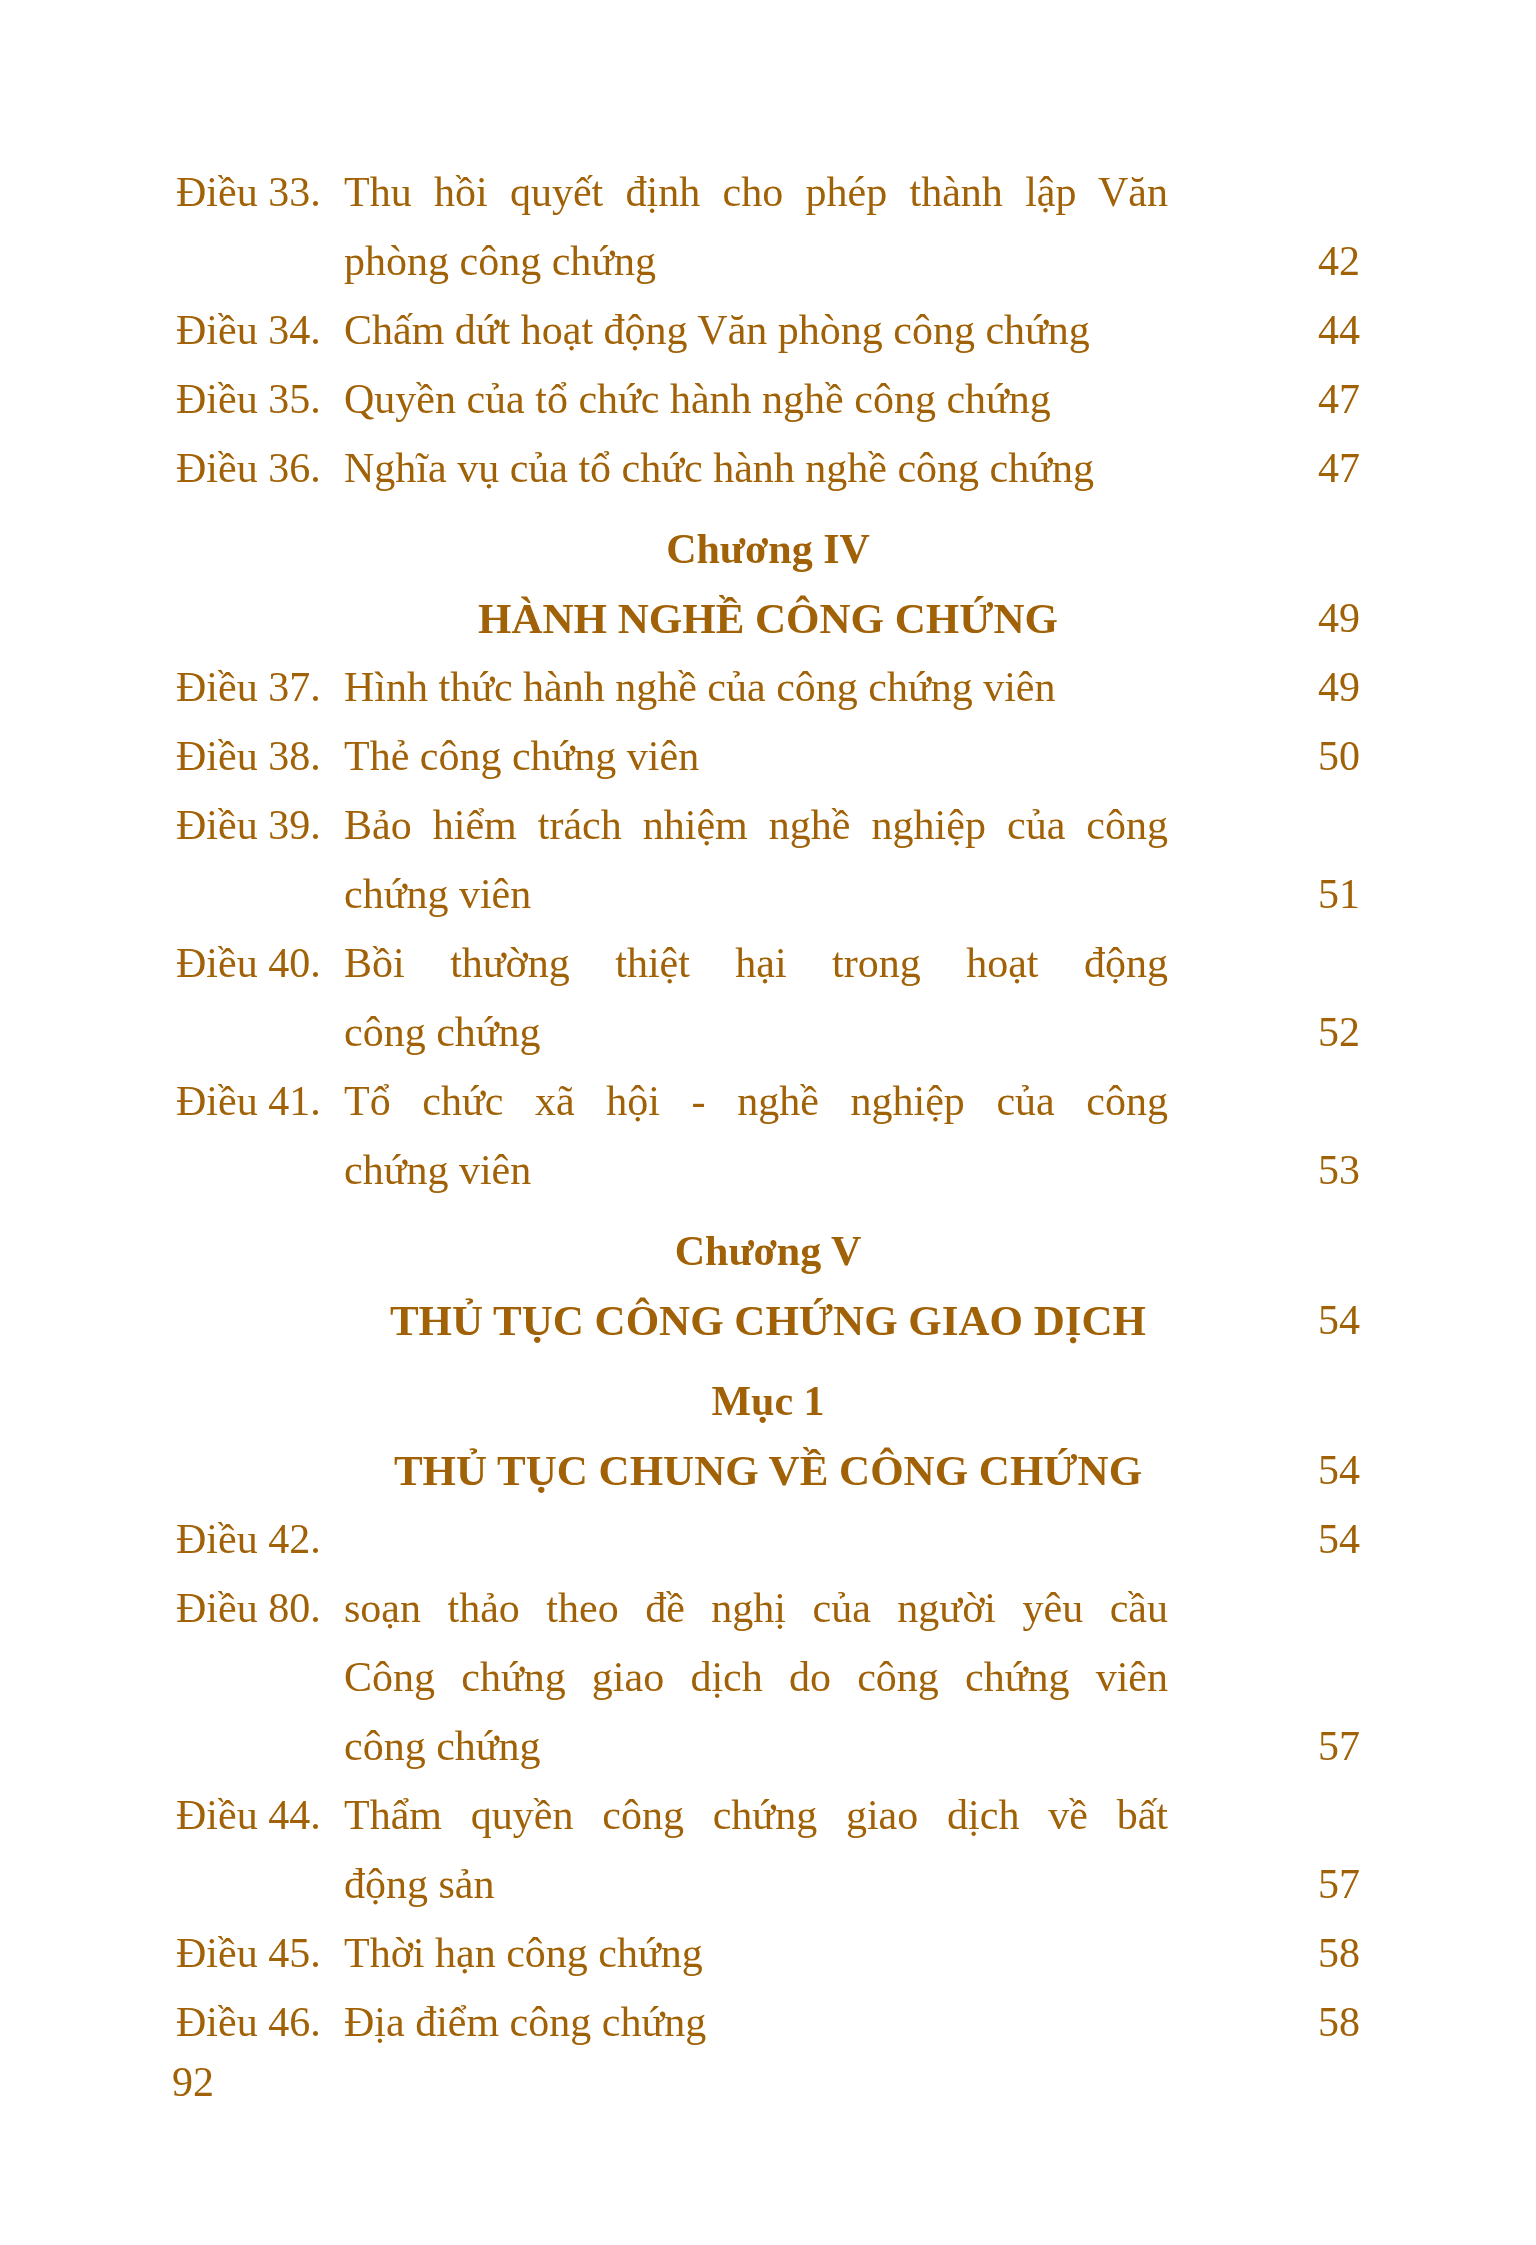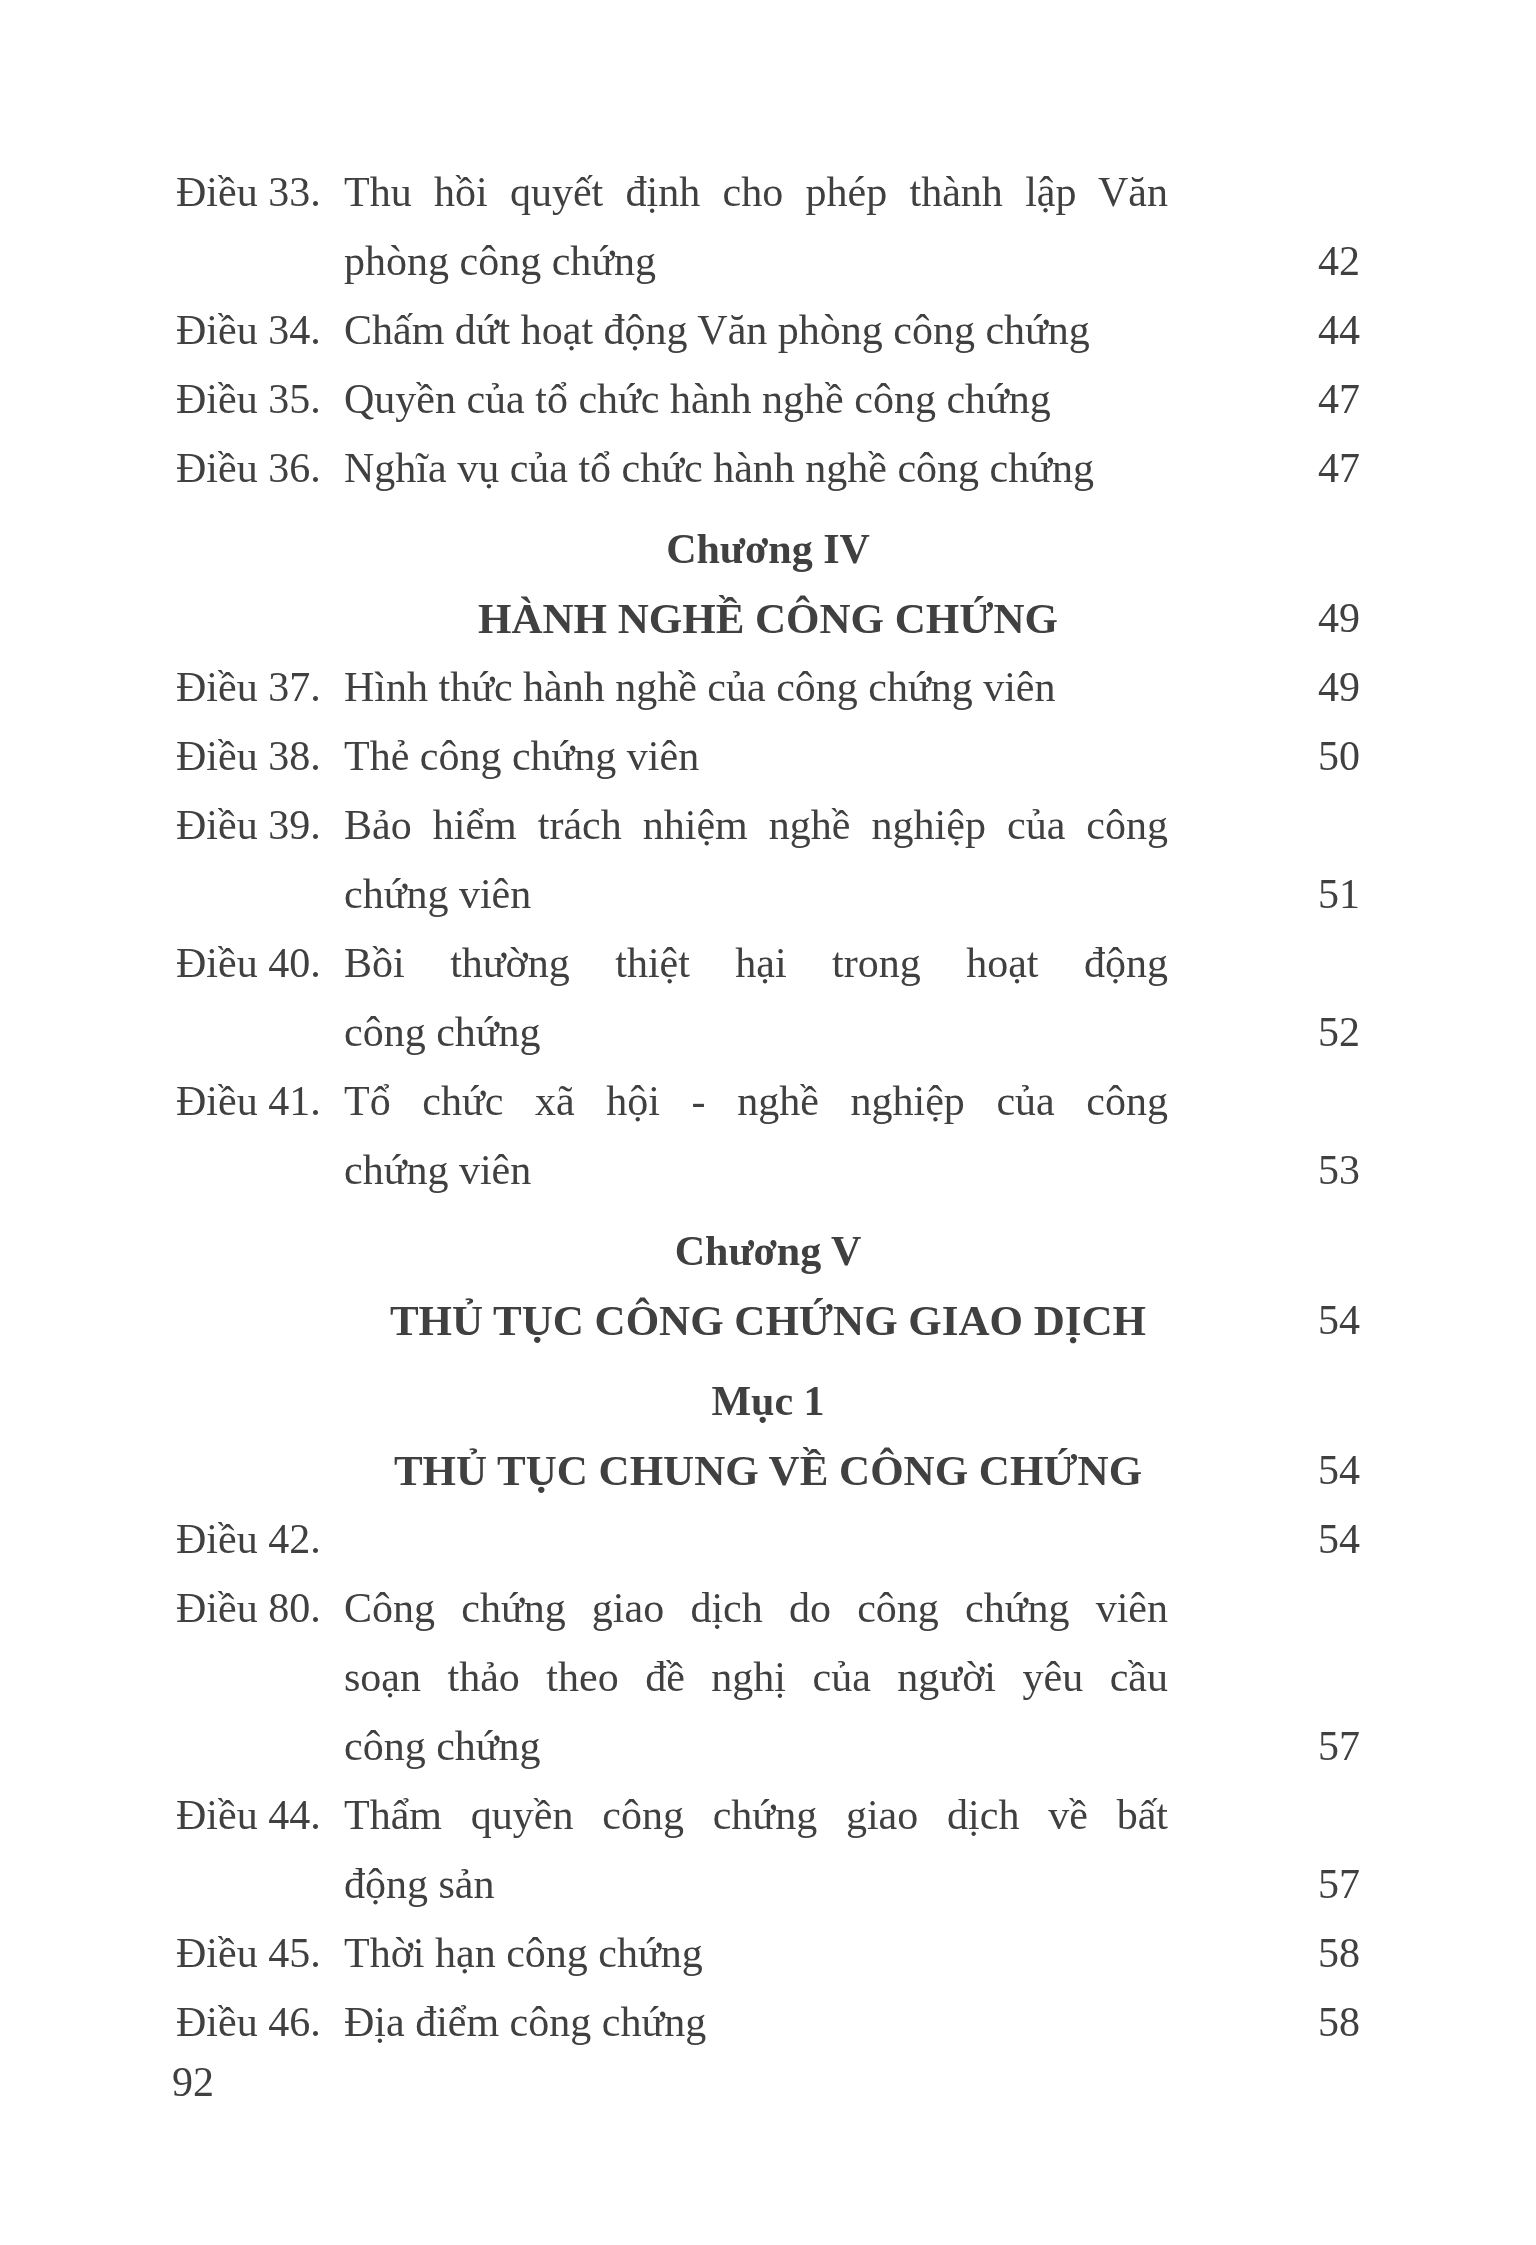--- a/index.html
+++ b/index.html
@@ -3,21 +3,21 @@
 <meta charset="utf-8">
 <style>
   * { box-sizing: border-box; }
   html, body { margin: 0; padding: 0; }
   body { background: #ffffff; }
   .page {
     position: relative;
     width: 1536px;
     height: 2245px;
     background: #ffffff;
-    color: #404040;
+    color: #a16207;
     font-family: "Liberation Serif", "DejaVu Serif", serif;
     font-size: 42px;
     line-height: 69px;
     overflow: hidden;
   }
   .toc {
     position: absolute;
     left: 176px;
     top: 158px;
     width: 1184px;
@@ -156,22 +156,22 @@
     </div>
 
     <div class="entry">
       <div class="entry-label">Điều 42.</div>
       <div class="entry-page">54</div>
     </div>
 
     <div class="entry">
       <div class="entry-label">Điều 80.</div>
       <div class="entry-lines">
+        <div class="line jl">soạn thảo theo đề nghị của người yêu cầu</div>
         <div class="line jl">Công chứng giao dịch do công chứng viên</div>
-        <div class="line jl">soạn thảo theo đề nghị của người yêu cầu</div>
         <div class="line">công chứng</div>
       </div>
       <div class="entry-page">57</div>
     </div>
 
     <div class="entry">
       <div class="entry-label">Điều 44.</div>
       <div class="entry-lines">
         <div class="line jl">Thẩm quyền công chứng giao dịch về bất</div>
         <div class="line">động sản</div>

